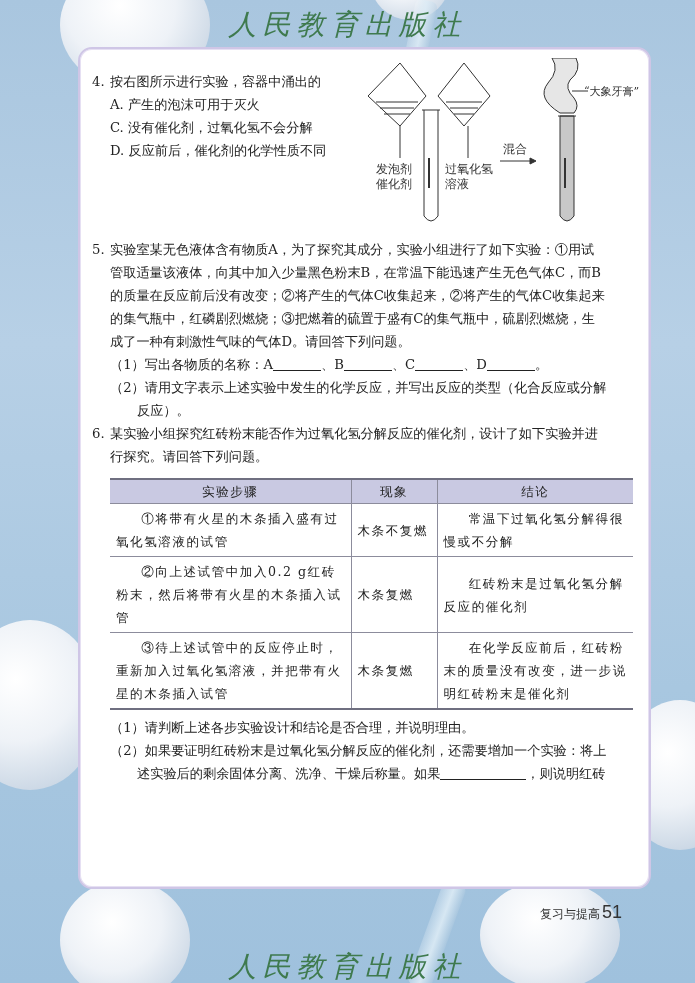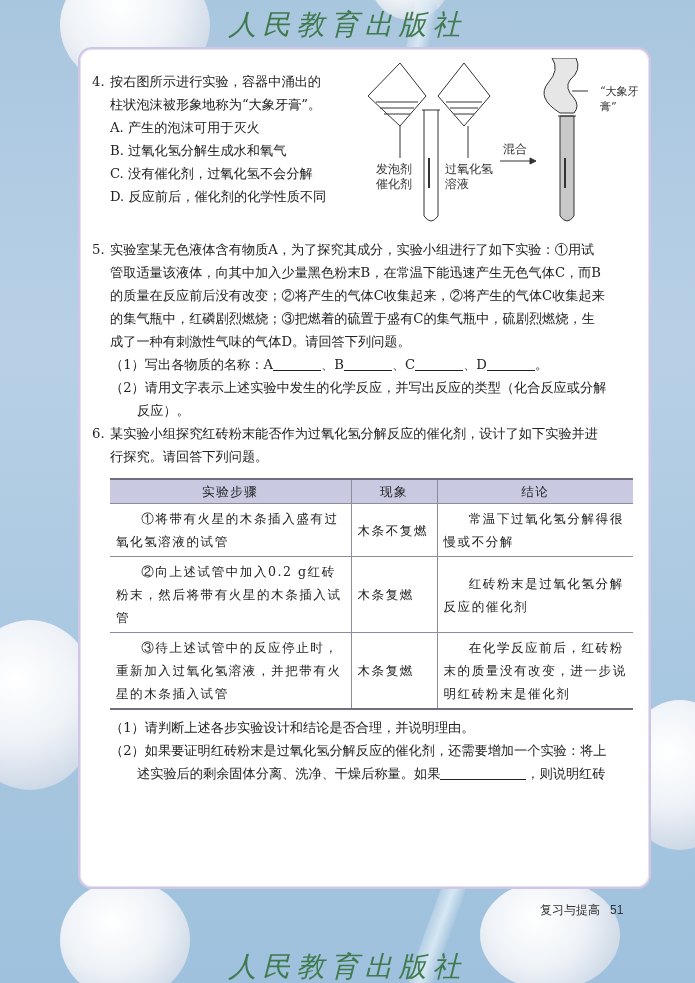--- a/index.html
+++ b/index.html
@@ -43,21 +43,21 @@
     font-size: 12.6px; line-height: 23px; letter-spacing: 1.5px;
   }
   table.exp th { background: #c9c9e2; font-weight: normal; height: 16px; border: 1px solid #8c8c9c; border-top: 2px solid #6f6f80; }
   table.exp td { border: 1px solid #8c8c9c; padding: 3px 6px; vertical-align: middle; }
   table.exp tr:last-child td { border-bottom: 2px solid #6f6f80; }
   table.exp td.c { text-align: left; }
   table.exp td p { text-indent: 2em; }
   table.exp th:first-child, table.exp td:first-child { border-left: none; }
   table.exp th:last-child, table.exp td:last-child { border-right: none; }
   .footer { position: absolute; top: 902px; left: 540px; font-size: 12px; color: #333; }
-  .footer .page { font-family: "Liberation Sans", sans-serif; font-size: 12px; margin-left: 10px; }
+  .footer .page { font-family: "Liberation Sans", sans-serif; font-size: 18px; margin-left: 2px; }
 </style>
 </head>
 <body>
 
 <div class="bg-ball" style="left:60px;top:-40px;width:150px;height:130px;"></div>
 <div class="bg-ball" style="left:370px;top:-60px;width:80px;height:80px;"></div>
 <div class="bg-ball" style="left:-40px;top:620px;width:140px;height:170px;"></div>
 <div class="bg-ball" style="left:60px;top:880px;width:130px;height:120px;"></div>
 <div class="bg-ball" style="left:480px;top:880px;width:140px;height:110px;"></div>
 <div class="bg-ball" style="left:620px;top:700px;width:120px;height:150px;"></div>
@@ -66,23 +66,21 @@
 
 <div class="publisher top">人民教育出版社</div>
 
 <div class="card"></div>
 
 <div class="content">
 
   <div class="q4">
     <div class="text">
       <div class="line"><span class="num">4.</span><span>按右图所示进行实验，容器中涌出的</span></div>
-      <div class="line indent1">柱状泡沫被形象地称为“大象牙膏”。</div>
       <div class="line opt">A. 产生的泡沫可用于灭火</div>
-      <div class="line opt">B. 过氧化氢分解生成水和氧气</div>
       <div class="line opt">C. 没有催化剂，过氧化氢不会分解</div>
       <div class="line opt">D. 反应前后，催化剂的化学性质不同</div>
     </div>
 
     <div class="diagram">
       <svg viewBox="0 0 290 175">
         <g stroke="#333" stroke-width="1" fill="none">
 
           <polygon points="8,38 40,5 66,38 40,68" fill="#fff"></polygon>
           <line x1="16" y1="44" x2="58" y2="44"></line>
@@ -113,21 +111,21 @@
       </svg>
       <div class="lbl" style="left:16px;top:104px;text-align:right;">
         <div>发泡剂</div>
         <div>催化剂</div>
       </div>
       <div class="lbl" style="left:85px;top:104px;">
         <div>过氧化氢</div>
         <div>溶液</div>
       </div>
       <div class="lbl" style="left:143px;top:84px;">混合</div>
-      <div class="lbl" style="left:240px;top:26px;font-size:11px;">“大象牙膏”</div>
+      <div class="lbl" style="left:224px;top:26px;font-size:11px;">“大象牙膏”</div>
     </div>
   </div>
 
   <div class="q5 para">
     <div class="line"><span class="num">5.</span><span>实验室某无色液体含有物质A，为了探究其成分，实验小组进行了如下实验：①用试</span></div>
     <div class="line indent1">管取适量该液体，向其中加入少量黑色粉末B，在常温下能迅速产生无色气体C，而B</div>
     <div class="line indent1">的质量在反应前后没有改变；②将产生的气体C收集起来，②将产生的气体C收集起来</div>
     <div class="line indent1">的集气瓶中，红磷剧烈燃烧；③把燃着的硫置于盛有C的集气瓶中，硫剧烈燃烧，生</div>
     <div class="line indent1">成了一种有刺激性气味的气体D。请回答下列问题。</div>
     <div class="line indent1">

